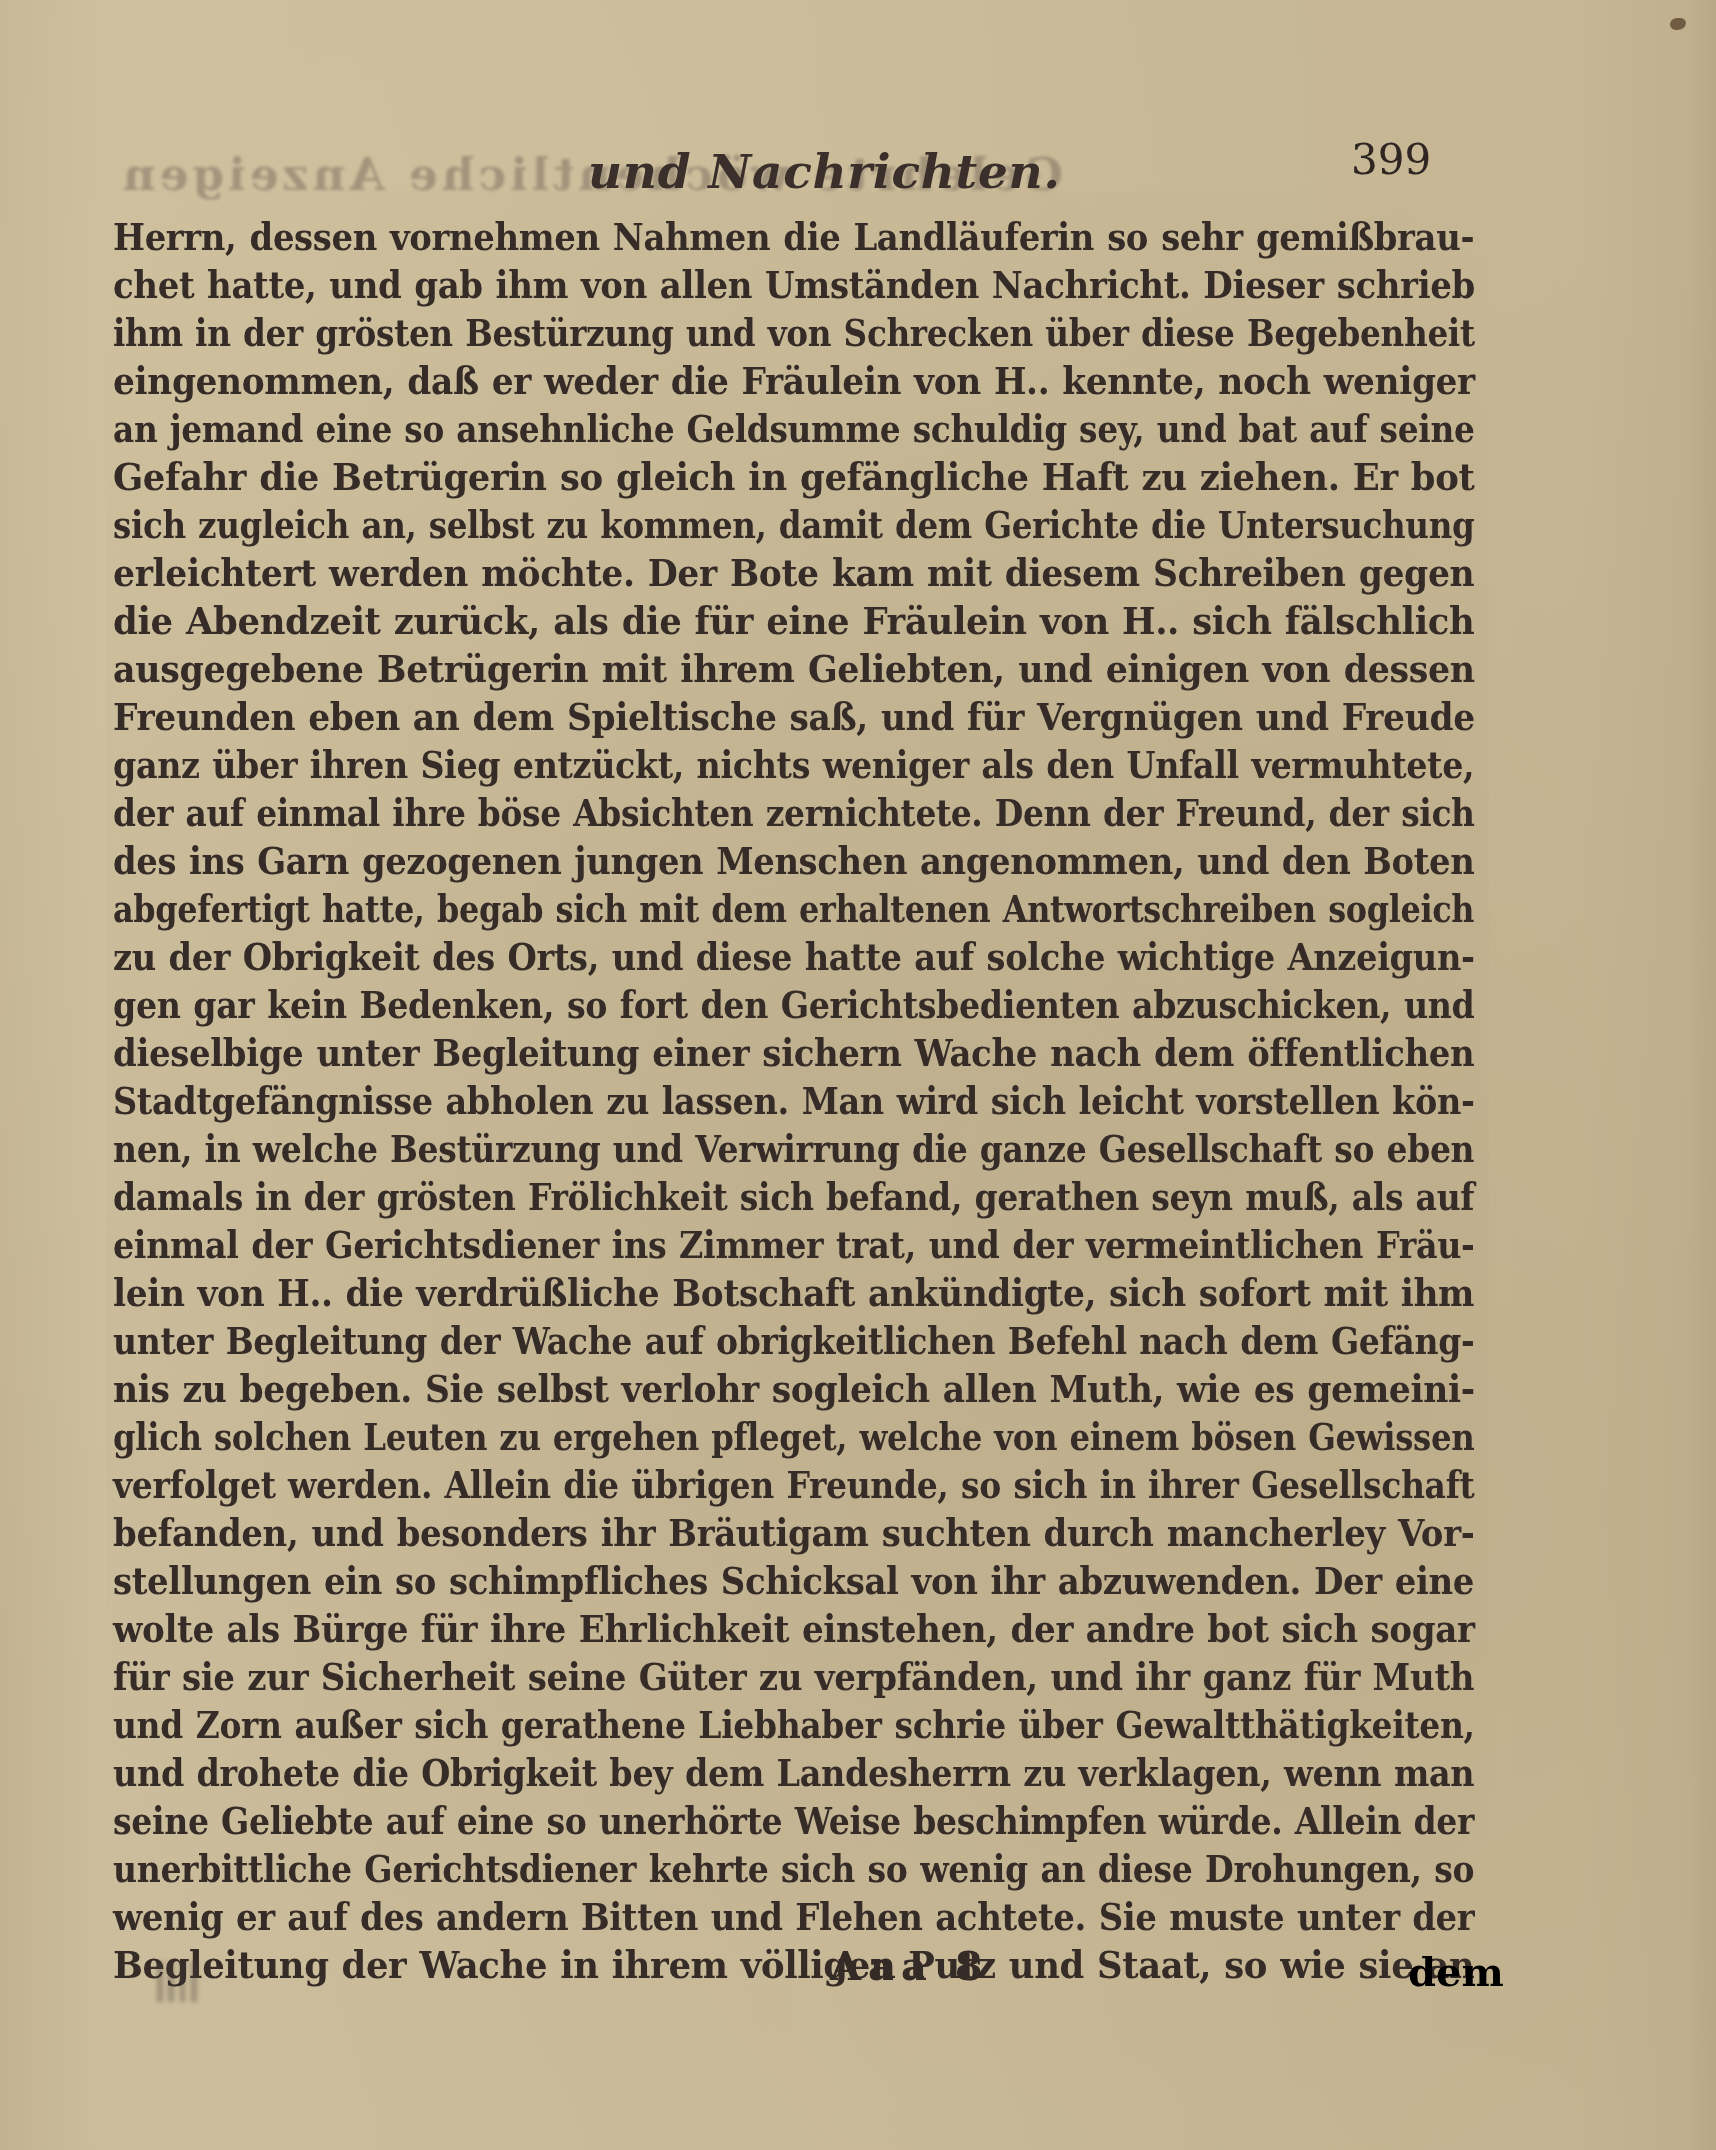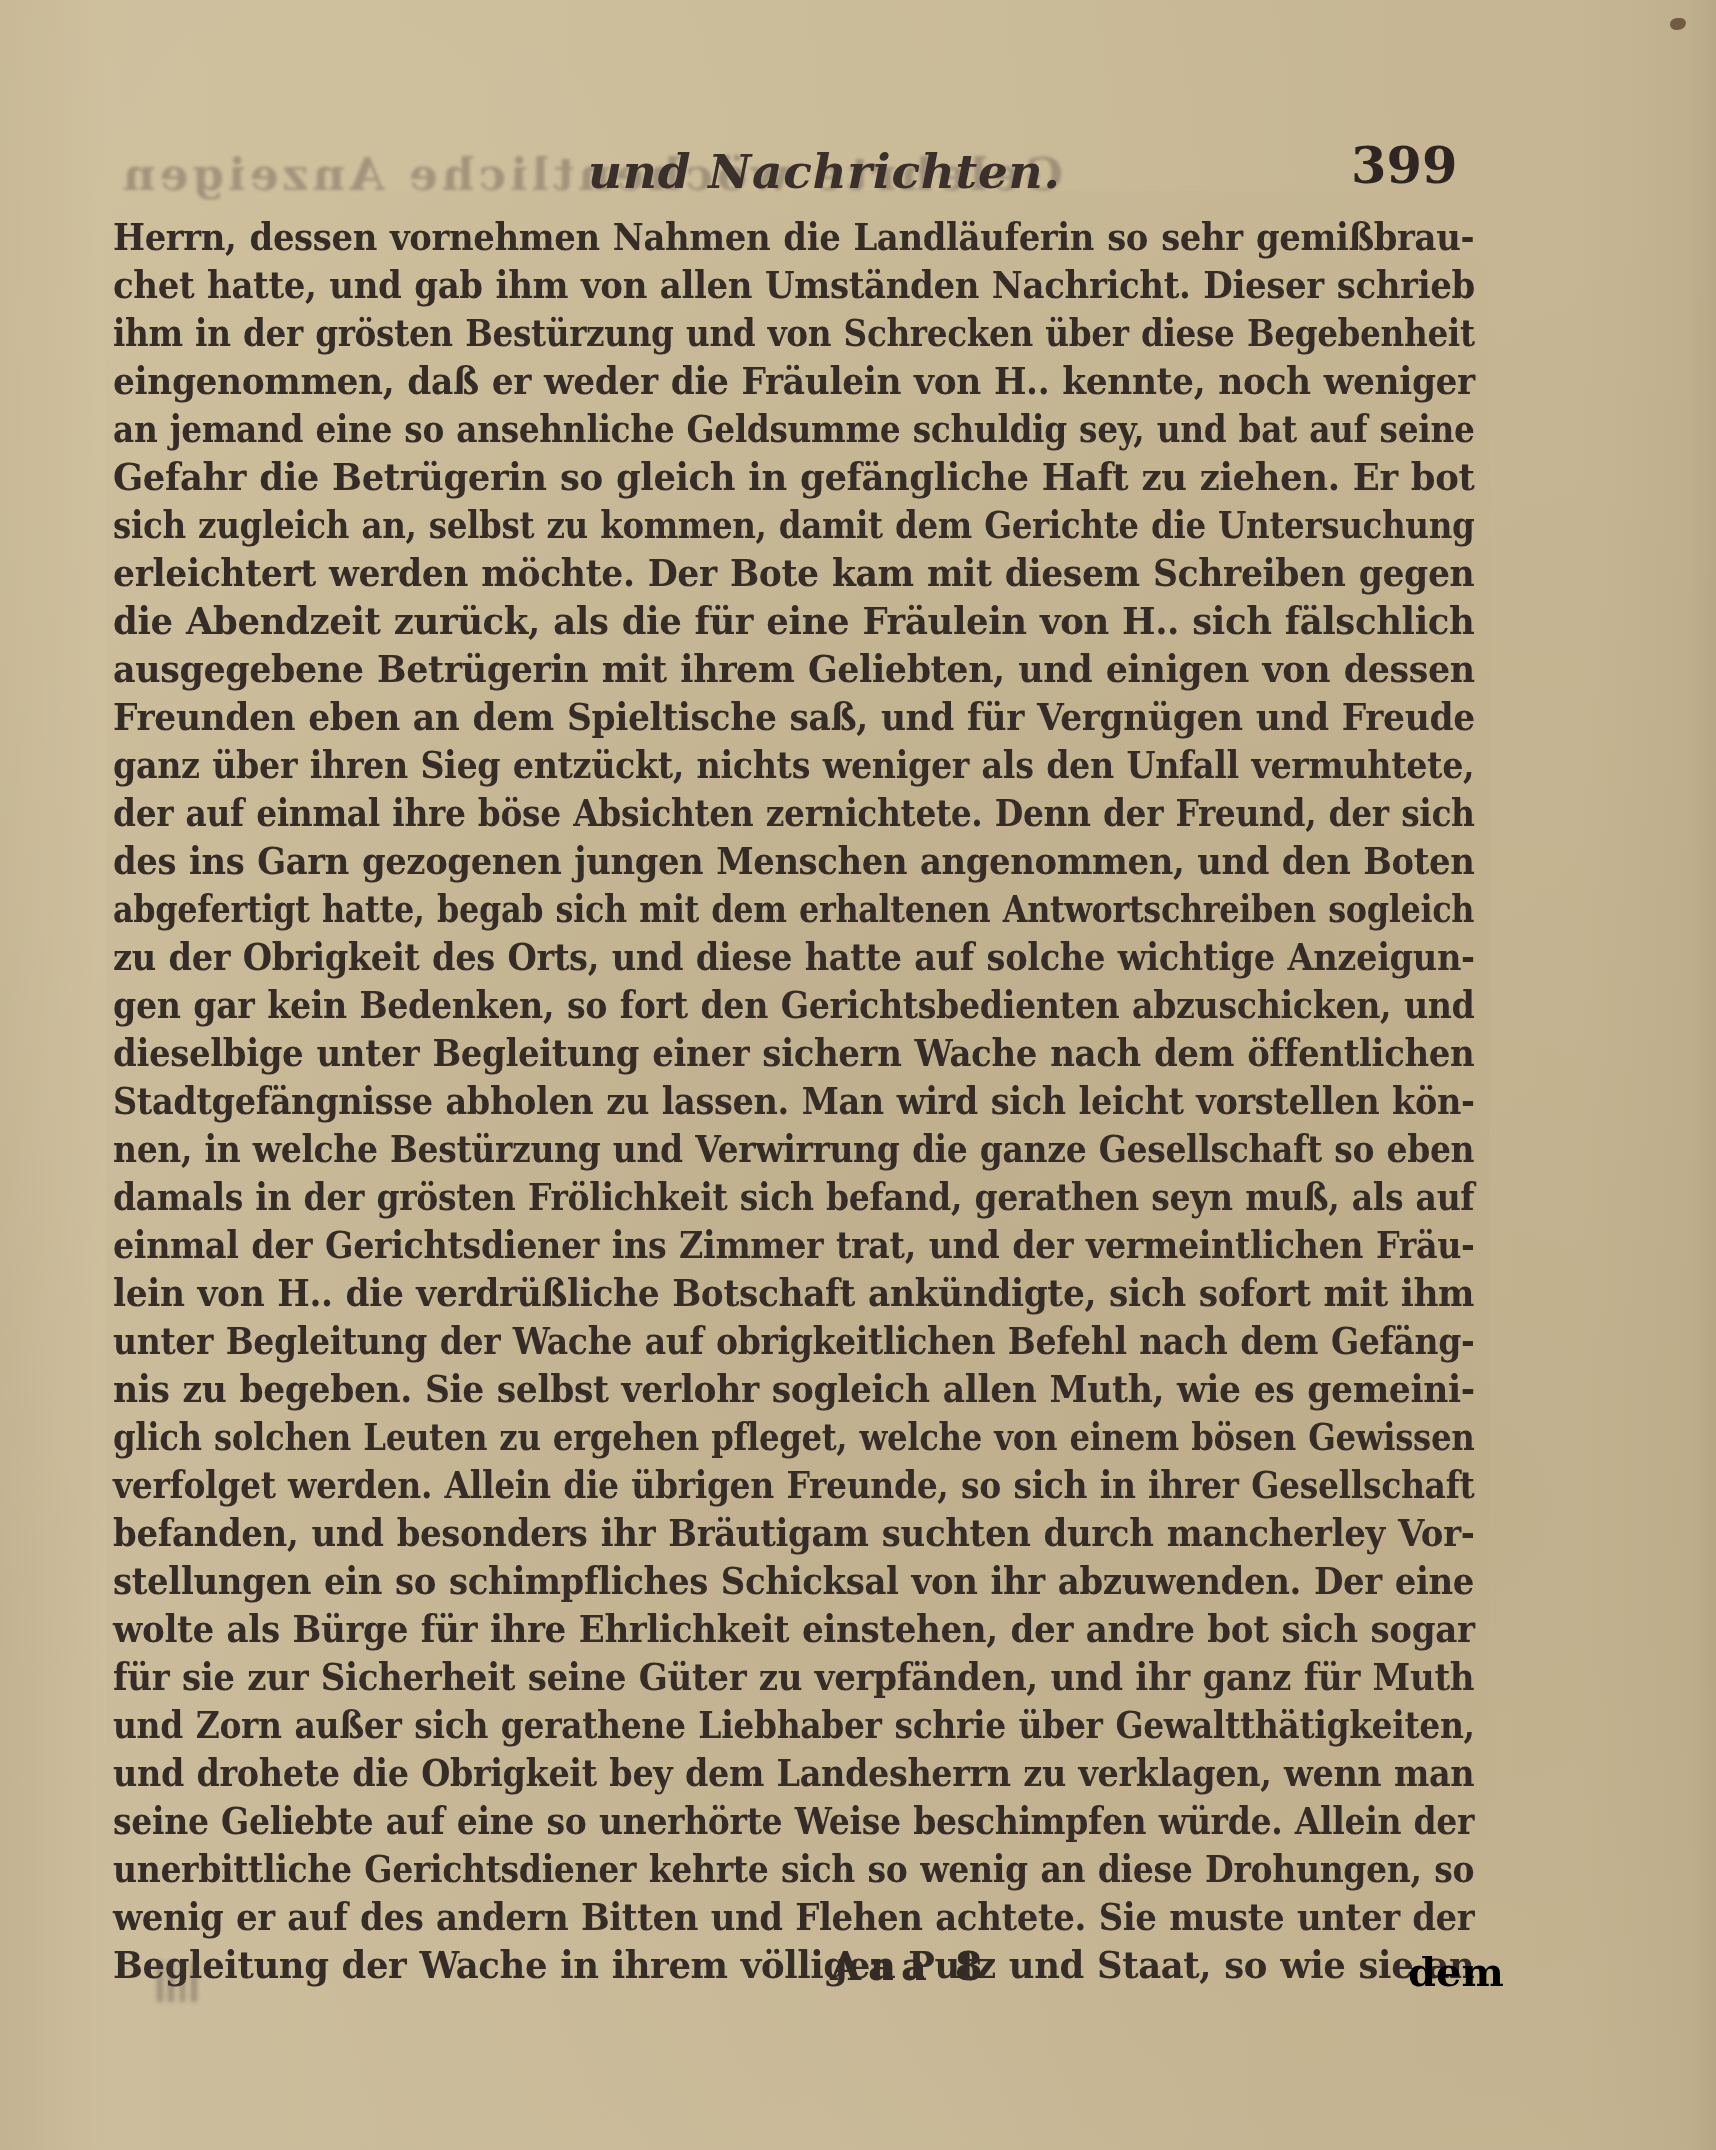--- a/index.html
+++ b/index.html
@@ -64,22 +64,22 @@
     font-weight: bold;
     font-style: italic;
     color: #3a2f2b;
     white-space: nowrap;
     letter-spacing: 0.7px;
   }
   .page-number {
     position: absolute;
     left: 1351px;
     top: 135px;
-    font-size: 51px;
-    font-weight: bold;
+    font-size: 42px;
+    font-weight: normal;
     color: #2f2623;
   }
   .body-text {
     position: absolute;
     left: 113px;
     top: 213px;
     width: 1361px;
   }
   .line {
     display: block;

